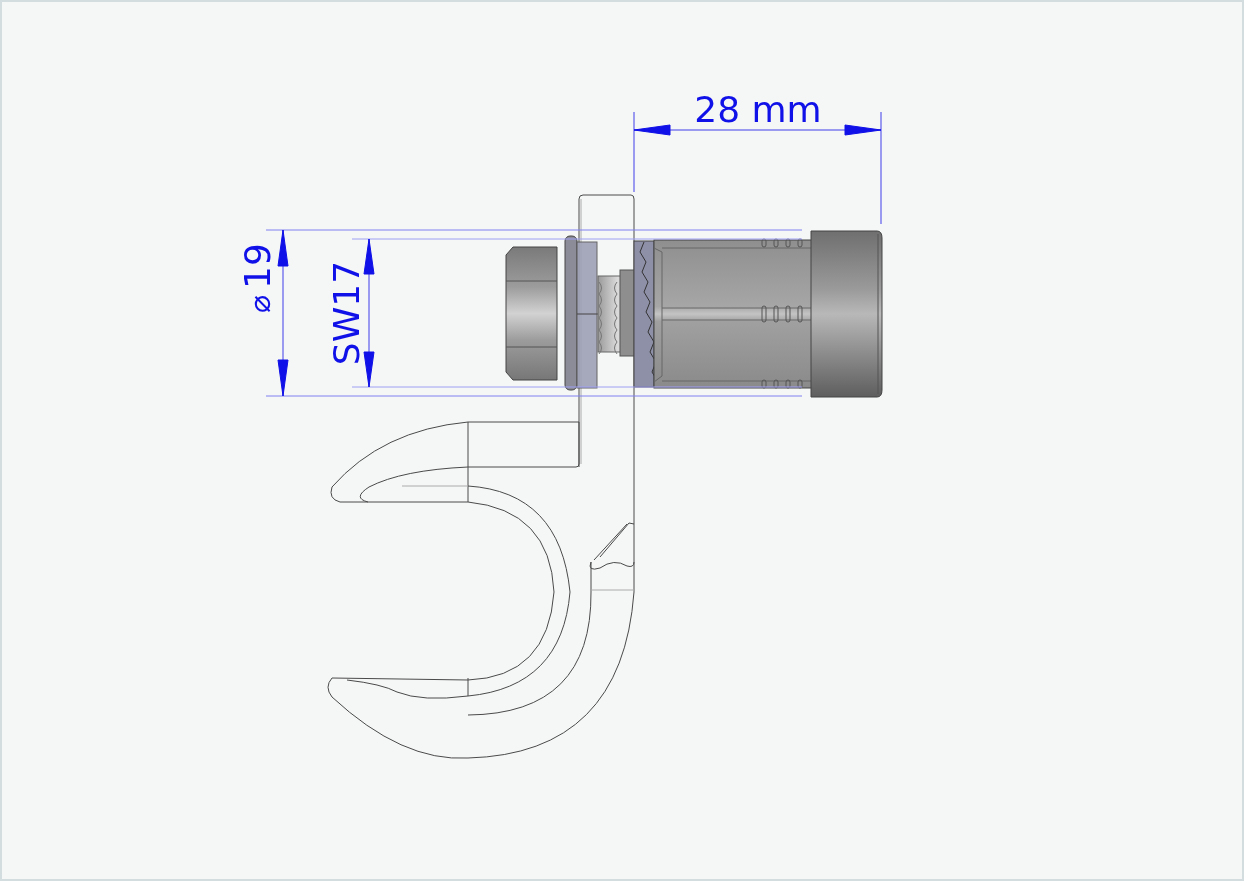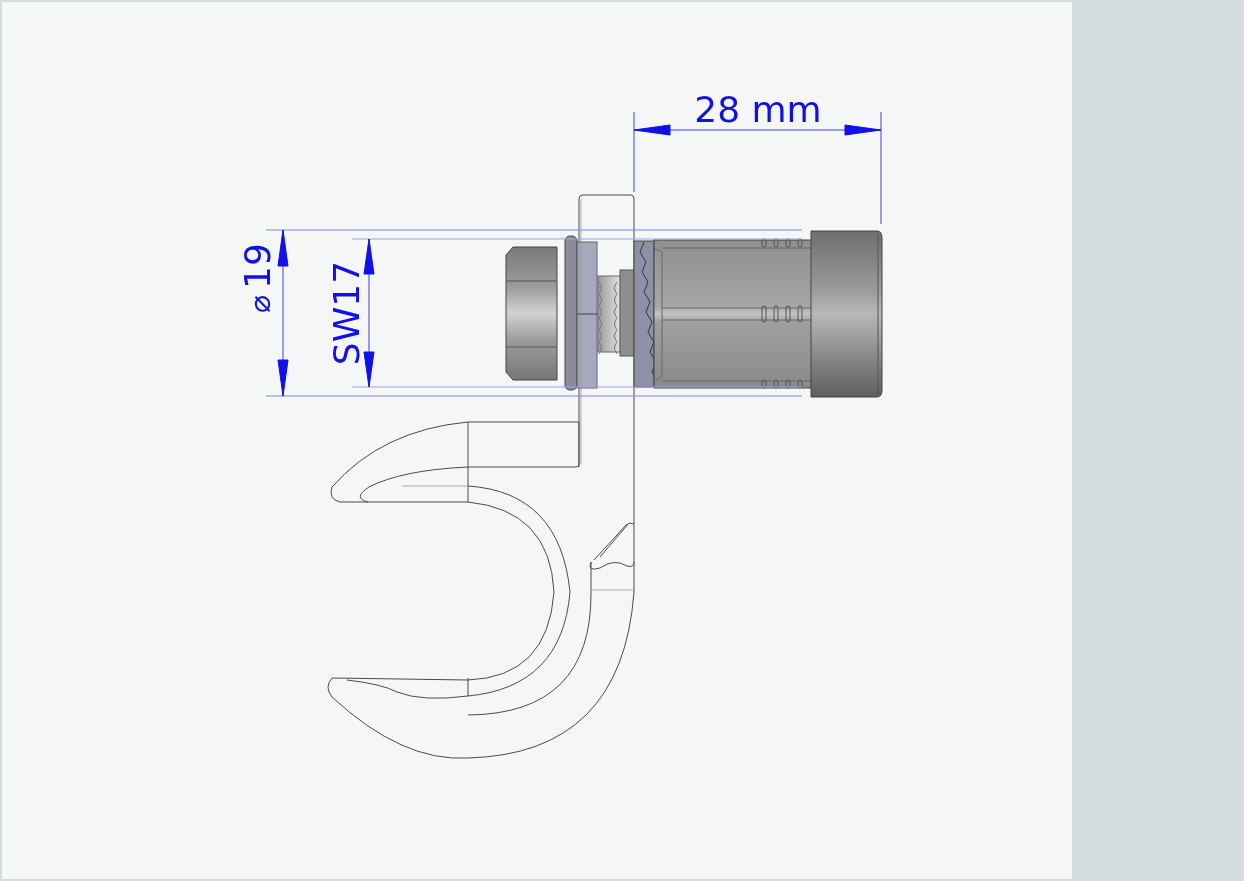--- a/index.html
+++ b/index.html
@@ -1,17 +1,17 @@
 <!DOCTYPE html>
 <html><head>
 <meta charset="utf-8">
 <style>
   html,body{margin:0;padding:0;}
   body{width:1244px;height:881px;background:#d3dcdf;position:relative;overflow:hidden;font-family:"DejaVu Sans",sans-serif;}
-  .canvas{position:absolute;left:2px;top:2px;width:1070px;height:877px;background:#f5f7f6;}
+  .canvas{position:absolute;left:2px;top:2px;width:1240px;height:877px;background:#f5f7f6;}
   svg{position:absolute;left:0;top:0;}
   .dim-text{fill:#1010e8;font-family:"DejaVu Sans",sans-serif;}
 </style>
 </head>
 <body>
 
 <div class="canvas">
 <svg width="1244" height="881" viewBox="0 0 1244 881">
   <defs>
     <linearGradient id="capGrad" x1="0" y1="0" x2="0" y2="1">

